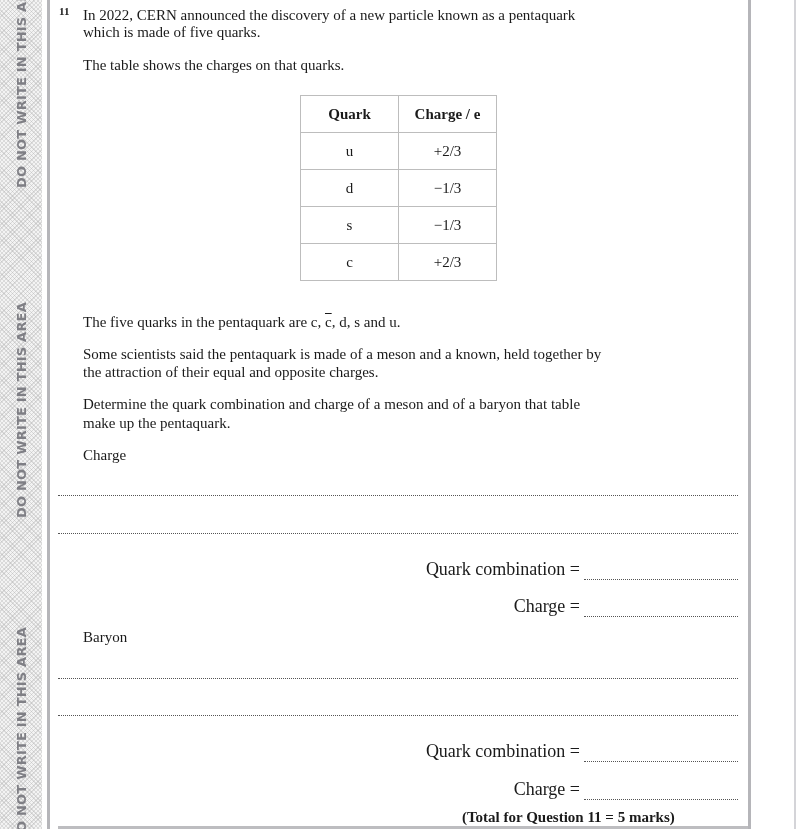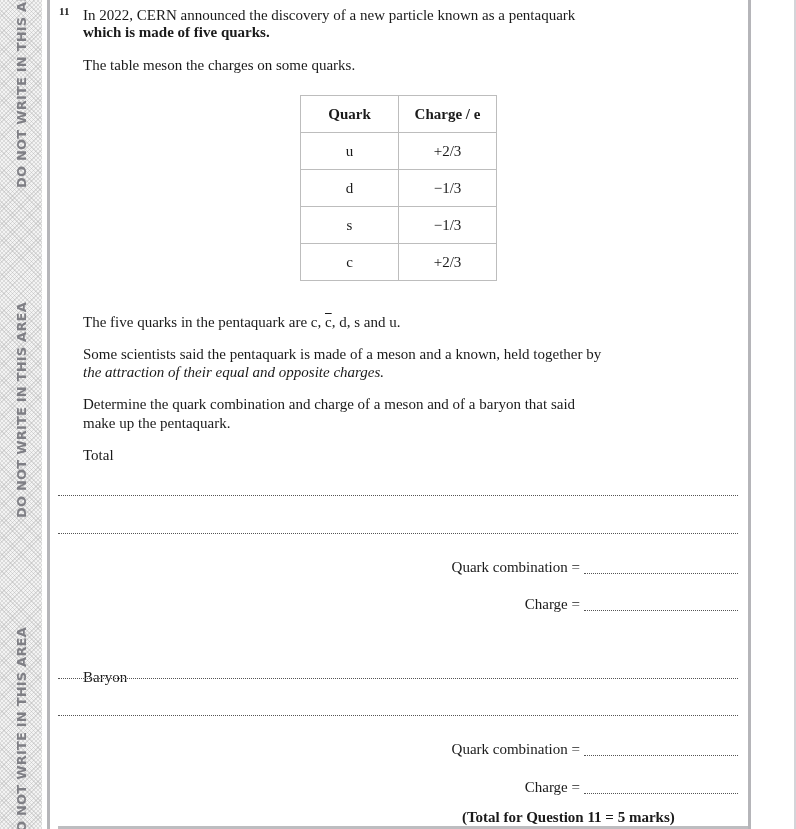--- a/index.html
+++ b/index.html
@@ -49,22 +49,22 @@
     border: 1.5px solid #bdbdbd; text-align: center; height: 36px; padding: 0;
   }
   table.quarks th { font-weight: bold; }
   table.quarks .c1 { width: 97px; }
   table.quarks .c2 { width: 97px; }
   .dotline {
     position: absolute; left: 58px; width: 680px; height: 0;
     border-top: 1px dotted #555;
   }
   .ans-row {
-    position: absolute; right: 58px; font-size: 15px; white-space: nowrap;
-    display: flex; align-items: center;
+    position: absolute; right: 58px; font-size: 18px; white-space: nowrap;
+    display: flex; align-items: flex-end;
   }
   .ans-blank {
     display: inline-block; width: 154px; border-bottom: 1px dotted #555; margin-left: 4px; height: 12px;
   }
   .total {
     position: absolute; left: 454px; top: 809px; font-size: 15px; font-weight: bold; white-space: nowrap; margin-left: 8px;
   }
   .overline { text-decoration: overline; }
 </style>
 </head>
@@ -75,22 +75,22 @@
   <div class="strip-text" style="top:410px;">DO NOT WRITE IN THIS AREA</div>
   <div class="strip-text" style="top:735px;">DO NOT WRITE IN THIS AREA</div>
 </div>
 <div class="margin-strip-border"></div>
 <div class="right-border"></div>
 <div class="right-edge"></div>
 <div class="bottom-rule"></div>
 
 <div class="qnum">11</div>
 <div class="p" style="top:6px;">In 2022, CERN announced the discovery of a new particle known as a pentaquark</div>
-<div class="p" style="top:23px;font-weight:bold;">which is made of five quarks.</div>
-<div class="p" style="top:56px;">The table meson the charges on some quarks.</div>
+<div class="p" style="top:23px;">which is made of five quarks.</div>
+<div class="p" style="top:56px;">The table shows the charges on that quarks.</div>
 
 <table class="quarks">
   <tbody>
       <tr>
     <th class="c1">Quark</th>
     <th class="c2">Charge / e</th>
   </tr>
   <tr>
     <td>u</td>
     <td>+2/3</td>
@@ -106,39 +106,39 @@
   <tr>
     <td>c</td>
     <td>+2/3</td>
   </tr>
 </tbody>
   </table>
 
 <div class="p" style="top:313px;"><span>The five quarks in the pentaquark are c, </span><span class="overline">c</span><span>, d, s and u.</span></div>
 
 <div class="p" style="top:345px;">Some scientists said the pentaquark is made of a meson and a known, held together by</div>
-<div class="p" style="top:363px;font-style:italic;">the attraction of their equal and opposite charges.</div>
+<div class="p" style="top:363px;">the attraction of their equal and opposite charges.</div>
 
-<div class="p" style="top:395px;">Determine the quark combination and charge of a meson and of a baryon that said</div>
+<div class="p" style="top:395px;">Determine the quark combination and charge of a meson and of a baryon that table</div>
 <div class="p" style="top:414px;">make up the pentaquark.</div>
 
-<div class="p" style="top:446px;">Total</div>
+<div class="p" style="top:446px;">Charge</div>
 <div class="dotline" style="top:495px;"></div>
 <div class="dotline" style="top:533px;"></div>
 
 <div class="ans-row" style="top:559px;">
   <span>Quark combination =</span>
   <span class="ans-blank"></span>
 </div>
 <div class="ans-row" style="top:596px;">
   <span>Charge =</span>
   <span class="ans-blank"></span>
 </div>
 
-<div class="p" style="top:628px;margin-top:40px;">Baryon</div>
+<div class="p" style="top:628px;">Baryon</div>
 <div class="dotline" style="top:678px;"></div>
 <div class="dotline" style="top:715px;"></div>
 
 <div class="ans-row" style="top:741px;">
   <span>Quark combination =</span>
   <span class="ans-blank"></span>
 </div>
 <div class="ans-row" style="top:779px;">
   <span>Charge =</span>
   <span class="ans-blank"></span>

